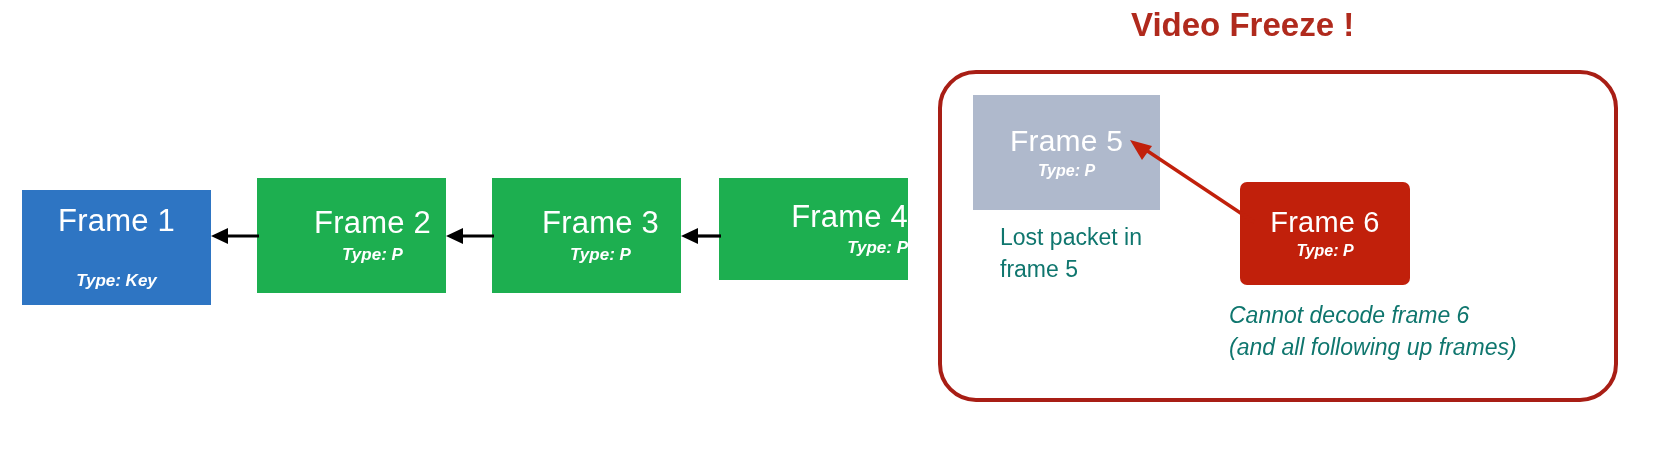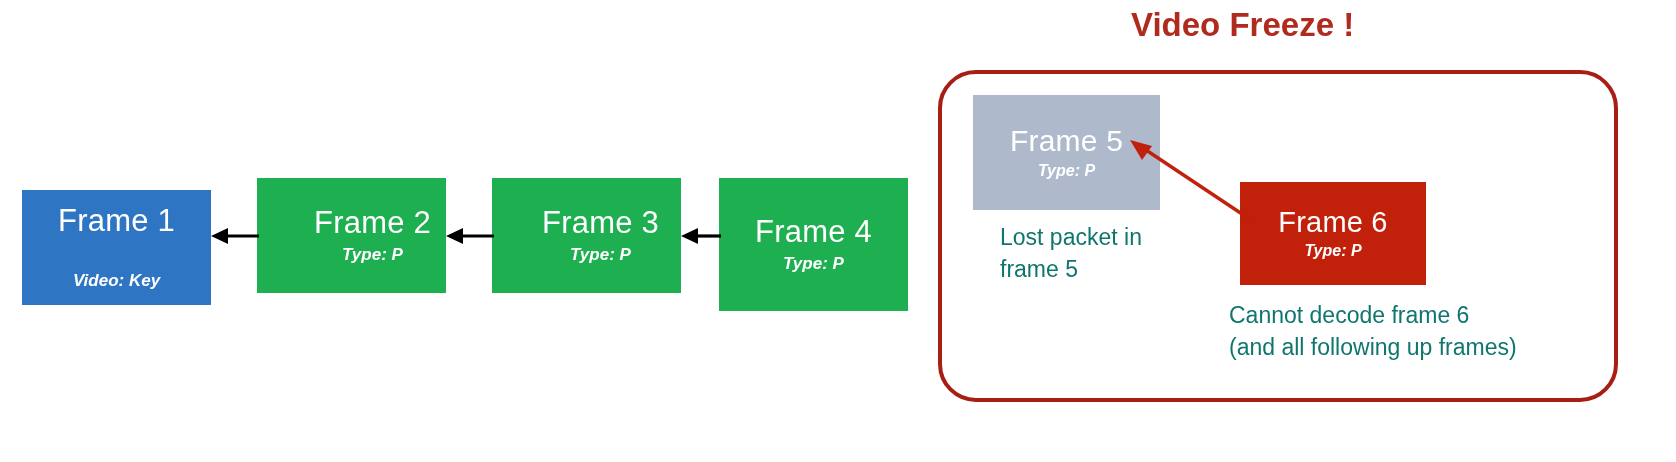--- a/index.html
+++ b/index.html
@@ -39,23 +39,23 @@
     font-size: 17px;
     font-weight: 700;
     margin-top: 6px;
     white-space: nowrap;
     font-style: italic;
   }
 
   #frame1 { left: 22px;   top: 190px; width: 189px; height: 115px; background: #2E75C3; gap: 28px; }
   #frame2 { left: 257px;  top: 178px; width: 189px; height: 115px; background: #1DAF50; padding-left: 42px; }
   #frame3 { left: 492px;  top: 178px; width: 189px; height: 115px; background: #1DAF50; padding-left: 28px; }
-  #frame4 { left: 719px;  top: 178px; width: 189px; height: 133px; background: #1DAF50; }
+  #frame4 { left: 719px;  top: 178px; width: 189px; height: 102px; background: #1DAF50; align-items: flex-end; }
   #frame5 { left: 973px;  top: 95px;  width: 187px; height: 115px; background: #AFB9CC; }
-  #frame6 { left: 1240px; top: 182px; width: 186px; height: 103px; background: #C1200B; }
+  #frame6 { left: 1240px; top: 182px; width: 170px; height: 103px; background: #C1200B; border-radius: 7px; }
 
   #frame5 .frame-title { font-size: 30px; }
   #frame5 .frame-type  { font-size: 16px; }
   #frame6 .frame-title { font-size: 29px; }
   #frame6 .frame-type  { font-size: 16px; }
 
   
   .arrow-svg {
     position: absolute;
     overflow: visible;
@@ -87,42 +87,42 @@
 
   
   .caption {
     position: absolute;
     color: #0f766e;
     font-size: 23px;
     line-height: 1.38;
     white-space: pre-line;
   }
   #lost-packet-caption  { left: 1000px; top: 222px; width: 220px; }
-  #cannot-decode-caption { left: 1229px; top: 300px; width: 400px; }
+  #cannot-decode-caption { left: 1229px; top: 300px; width: 400px; font-style: italic; }
 
   
   #red-arrow-svg {
     position: absolute;
     left: 1130px;
     top: 140px;
     overflow: visible;
   }
 </style>
 </head>
 <body>
 
 <div id="canvas">
 
   <div id="video-freeze-title">Video Freeze !</div>
 
   <div id="freeze-container"></div>
 
   <div id="frame1" class="frame-box">
     <div class="frame-title">Frame 1</div>
-    <div class="frame-type">Video: Key</div>
+    <div class="frame-type">Type: Key</div>
   </div>
 
   <div id="frame2" class="frame-box">
     <div class="frame-title">Frame 2</div>
     <div class="frame-type">Type: P</div>
   </div>
 
   <div id="frame3" class="frame-box">
     <div class="frame-title">Frame 3</div>
     <div class="frame-type">Type: P</div>

